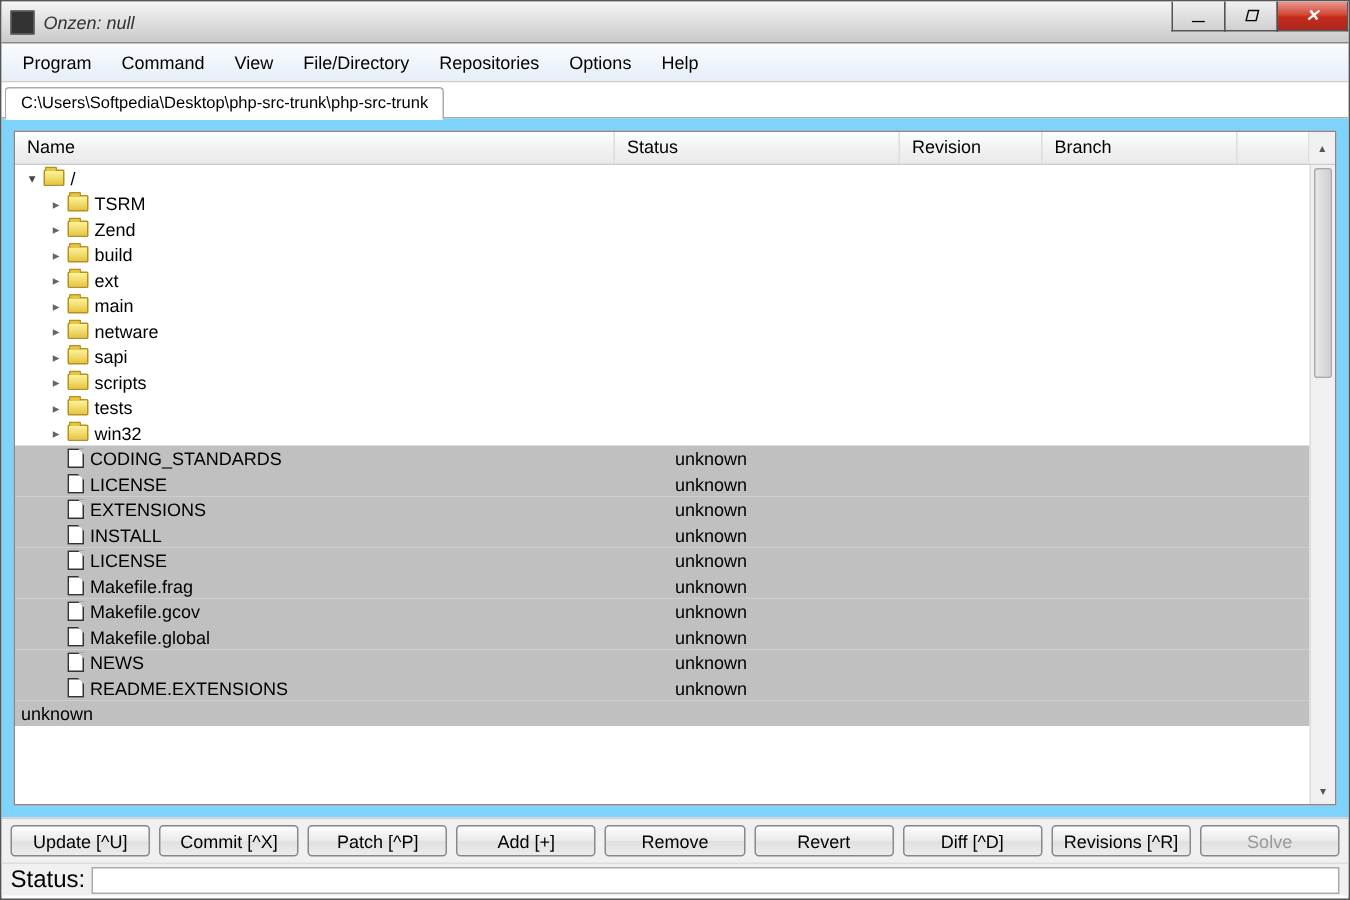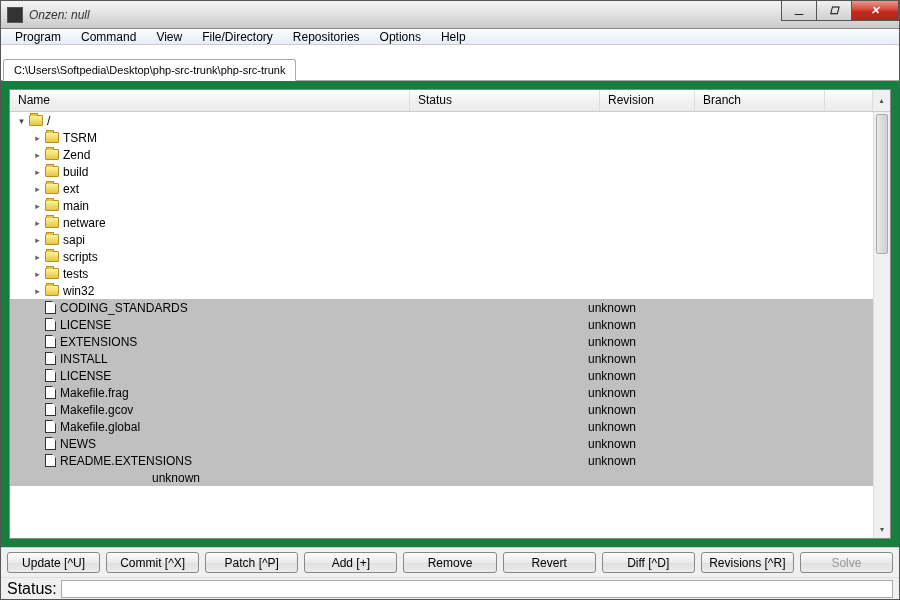--- a/index.html
+++ b/index.html
@@ -46,55 +46,55 @@
   background: linear-gradient(to bottom, #e89990, #d44a38 45%, #c42b1c 55%, #a8291c);
   color: #fff;
   width: 48px;
   border-bottom-right-radius: 0;
 }
 .win-btn.close::before { content: "✕"; font-size: 11px; }
 .win-btn.minimize::before { content: "─"; position: relative; top: 3px; }
 .win-btn.maximize::before { content: "☐"; font-size: 10px; }
 
 .menubar {
-  height: 16px;
+  height: 26px;
   background: linear-gradient(to bottom, #fafcfe, #e6eef8);
   display: flex;
   align-items: center;
   padding: 0 4px;
   border-bottom: 1px solid #ccc;
 }
 .menubar .menu-item {
   padding: 3px 10px;
   cursor: default;
 }
 
 .tabstrip {
-  height: 36px;
-  background: #fff;
-  display: flex;
-  align-items: flex-end;
+  height: 24px;
+  background: #fff;
+  display: flex;
+  align-items: flex-start;
   padding: 2px 2px 0 2px;
   border-bottom: 1px solid #aaa;
 }
 .tab {
   padding: 4px 10px;
   background: #fff;
   border: 1px solid #aaa;
   border-bottom: 1px solid #fff;
   border-radius: 3px 3px 0 0;
   position: relative;
   top: 1px;
   font-size: 11px;
 }
 
 .content {
   height: 466px;
   padding: 8px;
-  background: #15803d;
+  background: #7dd3fc;
 }
 .tree-panel {
   width: 100%; height: 100%;
   border: 1px solid #888;
   background: #fff;
   display: flex;
   flex-direction: column;
   position: relative;
 }
 .col-headers {
@@ -128,21 +128,21 @@
 }
 .rows { position: absolute; inset: 0; }
 .row {
   display: flex;
   height: 17px;
   align-items: center;
   font-size: 12px;
 }
 .row.file-row { background: #c0c0c0; gap: 36px; }
 .cell-name { width: 400px; display: flex; align-items: center; }
-.cell-status { width: 190px; padding-left: 4px; text-align: right; }
+.cell-status { width: 190px; padding-left: 4px; }
 .indent { display: inline-block; }
 .expander {
   width: 11px; height: 11px;
   display: inline-flex; align-items: center; justify-content: center;
   margin-right: 2px;
   font-size: 9px; color: #666;
 }
 .expander.open::before { content: "▾"; color: #444; }
 .expander.closed::before { content: "▸"; }
 .folder-icon {

